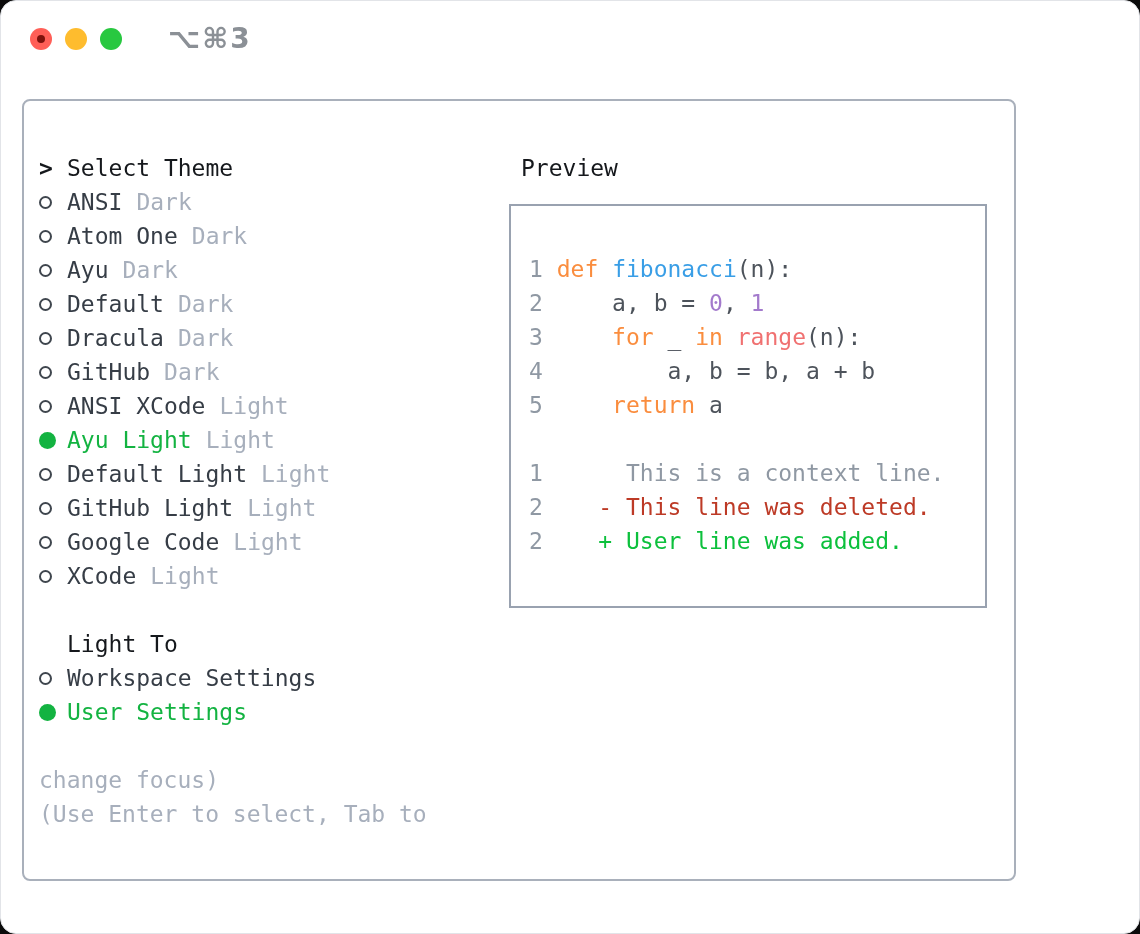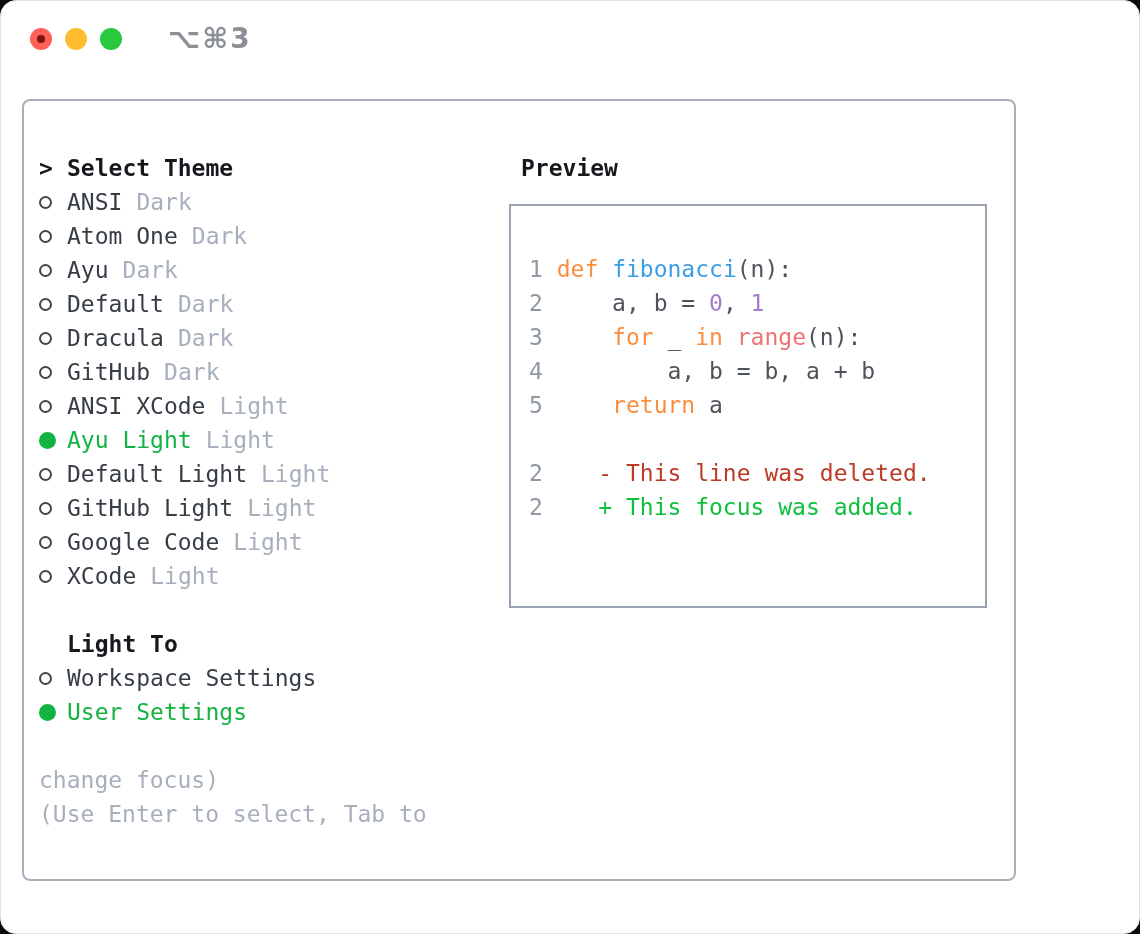--- a/index.html
+++ b/index.html
@@ -34,21 +34,21 @@
     border:2px solid var(--panel-border);border-radius:8px;background:#fff
   }
   .mono{font-size:23px;line-height:34px}
   
   .left-col{position:absolute;left:15px;top:50px;width:462px}
   .row{display:flex;align-items:center;height:34px;white-space:pre}
   .marker{width:28px;display:flex;align-items:center;flex:0 0 28px}
   .ring{width:13px;height:13px;border:2.5px solid #3f464e;border-radius:50%}
   .dot{width:17px;height:17px;border-radius:50%;background:var(--green-sel)}
   .prompt{font-weight:700;color:var(--black)}
-  .h-bold{font-weight:700;color:var(--black)}
+  .h-bold{font-weight:400;color:var(--black)}
   .t-name{color:var(--dark)}
   .t-variant{color:var(--muted);margin-left:14px}
   .row.selected .t-name{color:var(--green-sel)}
   .spacer{height:34px}
   .help{color:var(--muted)}
   
   .preview-head{position:absolute;left:497px;top:50px}
   .preview-box{
     position:absolute;left:485px;top:103px;width:478px;height:404px;
     border:2px solid var(--box-border);background:#fff;
@@ -114,18 +114,19 @@
     </div>
 
     <div class="preview-head h-bold">Preview</div>
     <div class="preview-box mono" id="preview-box">
         <div class="pline"><span class="ln">1</span><span class="seg-fg"> </span><span class="seg-kw">def</span><span class="seg-fg"> </span><span class="seg-fn">fibonacci</span><span class="seg-fg">(n):</span></div>
         <div class="pline"><span class="ln">2</span><span class="seg-fg">     a, b = </span><span class="seg-num">0</span><span class="seg-fg">, </span><span class="seg-num">1</span></div>
         <div class="pline"><span class="ln">3</span><span class="seg-fg">     </span><span class="seg-kw">for</span><span class="seg-fg"> _ </span><span class="seg-kw">in</span><span class="seg-fg"> </span><span class="seg-sp">range</span><span class="seg-fg">(n):</span></div>
         <div class="pline"><span class="ln">4</span><span class="seg-fg">         a, b = b, a + b</span></div>
         <div class="pline"><span class="ln">5</span><span class="seg-fg">     </span><span class="seg-kw">return</span><span class="seg-fg"> a</span></div>
         <div class="pline"><span class="ln"></span></div>
+        <div class="pline"><span class="ln">1</span><span class="seg-ctx">      This is a context line.</span></div>
         <div class="pline"><span class="ln">2</span><span class="seg-del">    - This line was deleted.</span></div>
-        <div class="pline"><span class="ln">2</span><span class="seg-add">    + This focus was added.</span></div>
+        <div class="pline"><span class="ln">2</span><span class="seg-add">    + User line was added.</span></div>
       </div>
 
   </div>
 </div>
 
 </body></html>

